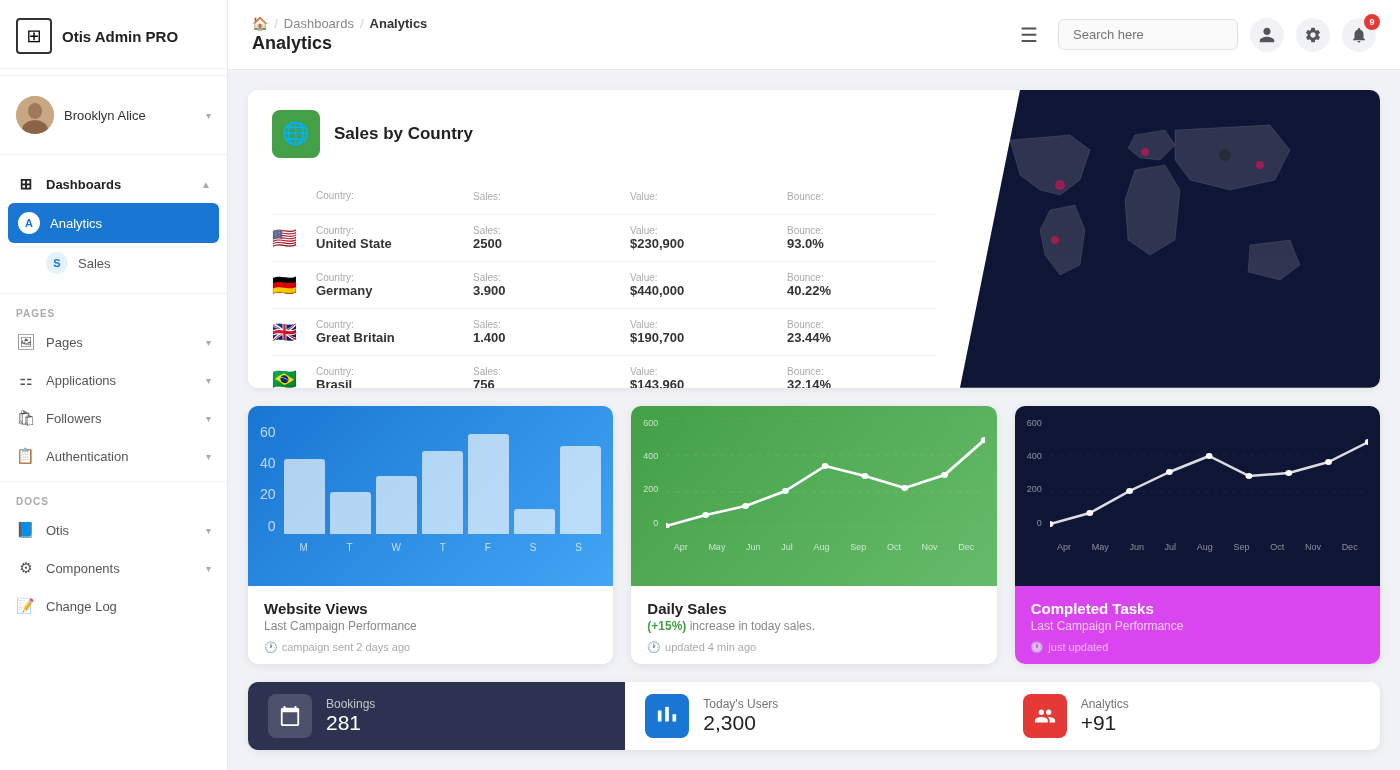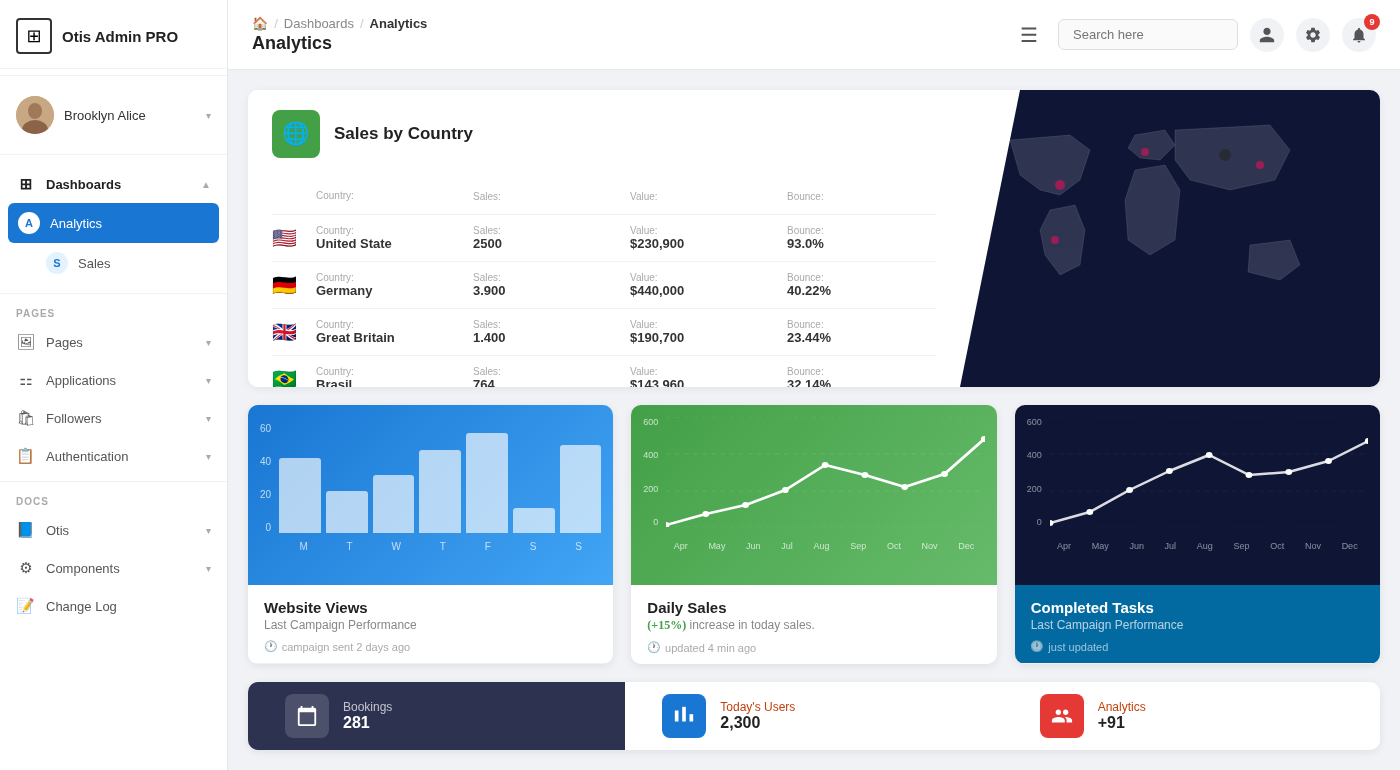--- a/index.html
+++ b/index.html
@@ -181,60 +181,60 @@
       padding: 14px 14px 0;
     }
     .chart-area.blue { background: linear-gradient(135deg, #1976d2, #42a5f5); }
     .chart-area.green { background: linear-gradient(135deg, #43a047, #66bb6a); }
     .chart-area.dark { background: #0f1535; }
 
     .chart-info {
       background: #fff;
       padding: 14px 16px 10px;
     }
-    .chart-info.dark-info { background: #0369a1; }
+    .chart-info.dark-info { background: #d946ef; }
     .chart-card-title { font-size: 15px; font-weight: 700; color: #222; }
     .chart-card-title.light { color: #fff; }
     .chart-card-sub { font-size: 12px; color: #888; margin-top: 2px; }
     .chart-card-sub.light { color: rgba(255,255,255,0.7); }
     .chart-card-time { font-size: 11px; color: #aaa; margin-top: 8px; display: flex; align-items: center; gap: 4px; }
     .chart-card-time.light { color: rgba(255,255,255,0.6); }
-    .highlight { color: #43a047; font-weight: 700; font-family: Liberation Serif, serif; }
+    .highlight { color: #43a047; font-weight: 700; }
 
     
     .stats-row {
       display: flex;
       gap: 0;
       border-radius: 10px;
       overflow: hidden;
       box-shadow: 0 2px 8px rgba(0,0,0,0.08);
     }
     .stat-item {
       flex: 1;
       display: flex;
       align-items: center;
       gap: 14px;
-      padding: 16px 37px;
+      padding: 16px 20px;
       background: #fff;
     }
     .stat-item:nth-child(1) { background: #2d3250; }
     .stat-item:nth-child(3) { background: #1976d2; }
     .stat-item:nth-child(5) { background: #43a047; }
     .stat-item:nth-child(7) { background: #e53935; }
 
     .stat-icon {
       width: 44px; height: 44px; border-radius: 8px;
       display: flex; align-items: center; justify-content: center;
       font-size: 20px;
     }
     .stat-icon.dark-bg { background: rgba(255,255,255,0.15); }
     .stat-text-group { flex: 1; }
-    .stat-label { font-size: 12px; color: #c2410c; }
+    .stat-label { font-size: 12px; color: #737373; }
     .stat-label.light { color: rgba(255,255,255,0.7); }
-    .stat-value { font-size: 16px; font-weight: 700; color: #222; }
+    .stat-value { font-size: 21px; font-weight: 400; color: #222; }
     .stat-value.light { color: #fff; }
   </style>
 </head>
 <body>
 
 <nav class="sidebar">
   <div class="sidebar-logo">
     <div class="logo-icon">⊞</div>
     <span class="logo-text">Otis Admin PRO</span>
   </div>
@@ -427,21 +427,21 @@
           </div>
 
           <div class="sales-row">
             <span class="flag">🇧🇷</span>
             <div>
                 <div class="col-label">Country:</div>
                 <div class="col-value">Brasil</div>
               </div>
             <div>
                 <div class="col-label">Sales:</div>
-                <div class="col-value">764</div>
+                <div class="col-value">756</div>
               </div>
             <div>
                 <div class="col-label">Value:</div>
                 <div class="col-value">$143,960</div>
               </div>
             <div>
                 <div class="col-label">Bounce:</div>
                 <div class="col-value">32.14%</div>
               </div>
           </div>
@@ -473,21 +473,21 @@
           <circle cx="280" cy="65" r="4" fill="#e91e63" opacity="0.9"></circle>
         </svg>
       </div>
     </div>
 
     <div class="cards-row">
 
       <div class="chart-card">
         <div class="chart-area blue" style="position:relative; padding:12px 12px 0;">
           <div style="display:flex; align-items:flex-end; height:120px; gap:4px; align-items:flex-end; padding-bottom:4px;">
-            <div style="display:flex;flex-direction:column;justify-content:space-between;height:110px;font-size:10px;color:rgba(255,255,255,0.7);padding-right:4px;text-align:right;">
+            <div style="display:flex;flex-direction:column;justify-content:space-between;height:110px;font-size:14px;color:rgba(255,255,255,0.7);padding-right:4px;text-align:right;">
               <span>60</span>
                 <span>40</span>
                 <span>20</span>
                 <span>0</span>
             </div>
 
             <div style="flex:1;display:flex;align-items:flex-end;gap:5px;height:100px;">
               <div style="flex:1;background:rgba(255,255,255,0.65);border-radius:3px 3px 0 0;height:75%;"></div>
               <div style="flex:1;background:rgba(255,255,255,0.65);border-radius:3px 3px 0 0;height:42%;"></div>
               <div style="flex:1;background:rgba(255,255,255,0.65);border-radius:3px 3px 0 0;height:58%;"></div>

